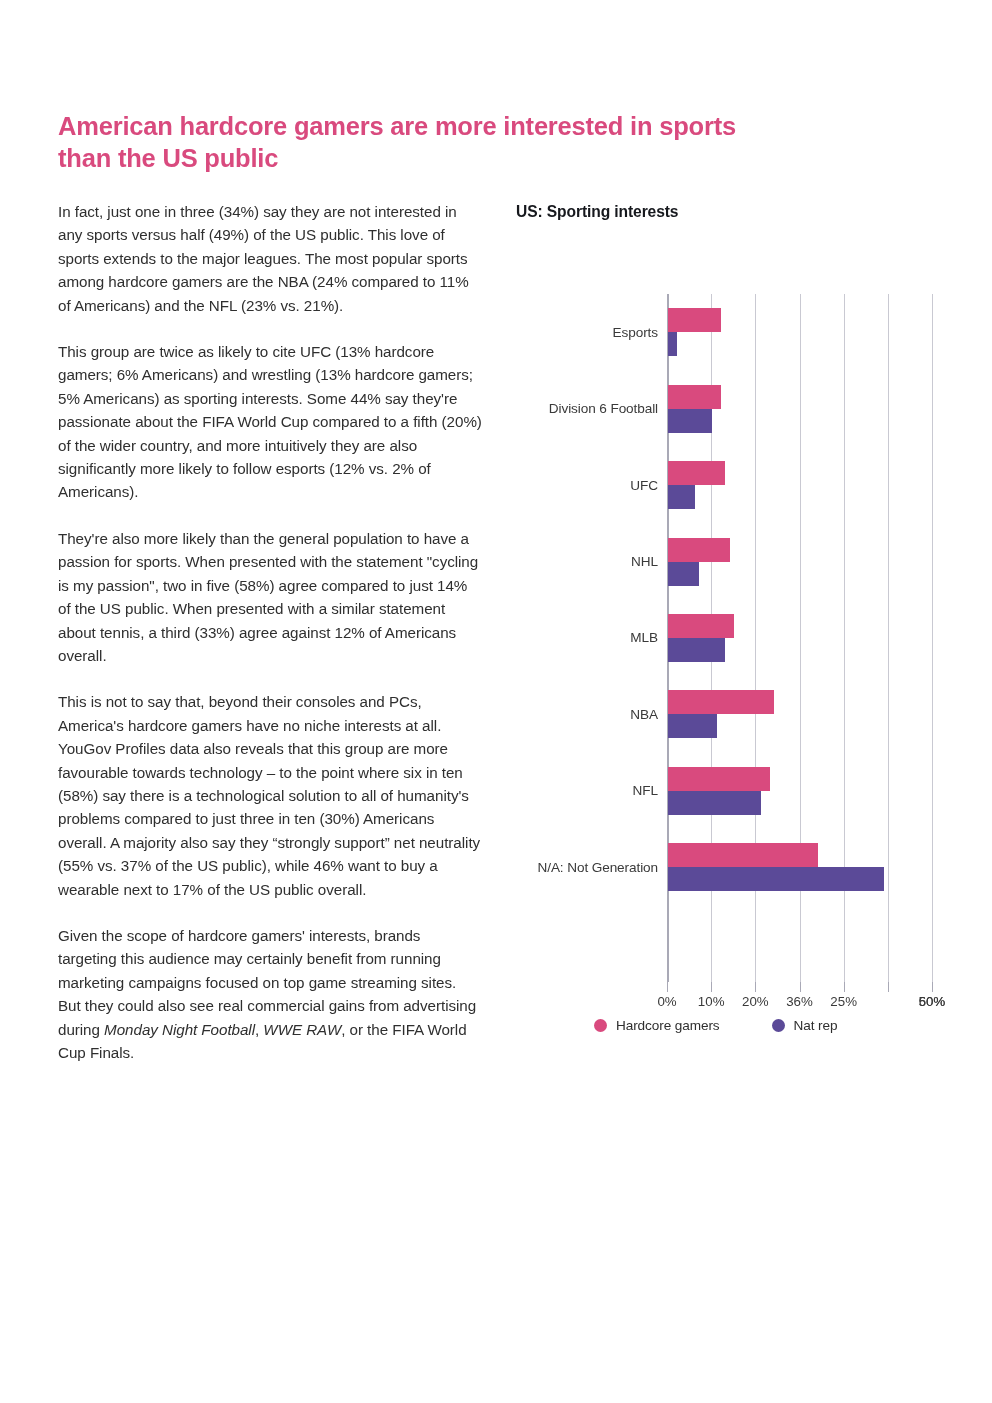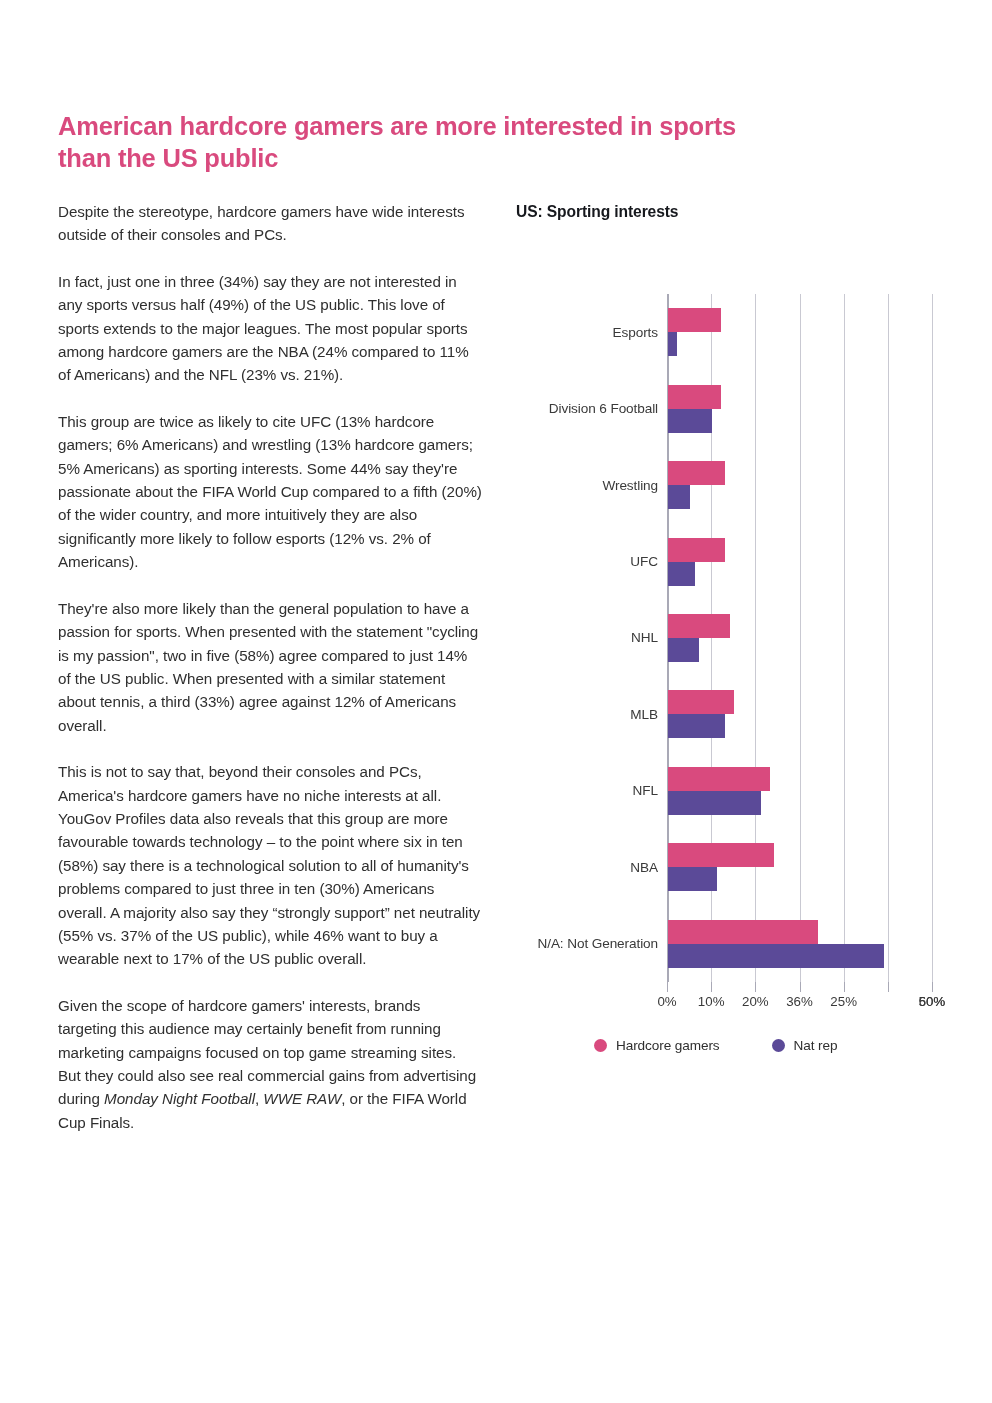--- a/index.html
+++ b/index.html
@@ -146,21 +146,21 @@
     top: 0;
     transform: translateX(-50%);
     font-size: 13.3px;
     color: #3a3a3a;
     white-space: nowrap;
   }
 
   .legend {
     position: absolute;
     left: 78px;
-    top: 800px;
+    top: 780px;
     display: flex;
     align-items: center;
     gap: 52px;
   }
   .legend-item {
     display: flex;
     align-items: center;
     gap: 9px;
   }
   .legend-dot {
@@ -209,21 +209,20 @@
   }
 </style>
 </head>
 <body>
 
 <div class="page">
 
   <h1 class="headline">American hardcore gamers are more interested in sports than the US public</h1>
 
   <div class="body-col">
-    <p>Despite the stereotype, hardcore gamers have wide interests outside of their consoles and PCs.</p>
     <p>In fact, just one in three (34%) say they are not interested in any sports versus half (49%) of the US public. This love of sports extends to the major leagues. The most popular sports among hardcore gamers are the NBA (24% compared to 11% of Americans) and the NFL (23% vs. 21%).</p>
     <p>This group are twice as likely to cite UFC (13% hardcore gamers; 6% Americans) and wrestling (13% hardcore gamers; 5% Americans) as sporting interests. Some 44% say they're passionate about the FIFA World Cup compared to a fifth (20%) of the wider country, and more intuitively they are also significantly more likely to follow esports (12% vs. 2% of Americans).</p>
     <p>They're also more likely than the general population to have a passion for sports. When presented with the statement "cycling is my passion", two in five (58%) agree compared to just 14% of the US public. When presented with a similar statement about tennis, a third (33%) agree against 12% of Americans overall.</p>
     <p>This is not to say that, beyond their consoles and PCs, America's hardcore gamers have no niche interests at all. YouGov Profiles data also reveals that this group are more favourable towards technology – to the point where six in ten (58%) say there is a technological solution to all of humanity's problems compared to just three in ten (30%) Americans overall. A majority also say they “strongly support” net neutrality (55% vs. 37% of the US public), while 46% want to buy a wearable next to 17% of the US public overall.</p>
     <p><span>Given the scope of hardcore gamers' interests, brands targeting this audience may certainly benefit from running marketing campaigns focused on top game streaming sites. But they could also see real commercial gains from advertising during </span><span class="it">Monday Night Football</span><span>, </span><span class="it">WWE RAW</span><span>, or the FIFA World Cup Finals.</span></p>
   </div>
 
   <div class="chart-panel">
     <div class="chart-title">US: Sporting interests</div>
 
@@ -253,27 +252,20 @@
             </div>
           </div>
           <div class="row">
             <div class="cat-label">Division 6 Football</div>
             <div class="bars">
               <div class="bar pink" title="Hardcore gamers: 12%" style="width: 53px; background: rgb(217, 74, 126);"></div>
               <div class="bar purple" title="Nat rep: 10%" style="width: 44.1667px; background: rgb(91, 74, 152);"></div>
             </div>
           </div>
           <div class="row">
-            <div class="cat-label">Wrestling</div>
-            <div class="bars">
-              <div class="bar pink" title="Hardcore gamers: 13%" style="width: 57.4167px; background: rgb(217, 74, 126);"></div>
-              <div class="bar purple" title="Nat rep: 5%" style="width: 22.0833px; background: rgb(91, 74, 152);"></div>
-            </div>
-          </div>
-          <div class="row">
             <div class="cat-label">UFC</div>
             <div class="bars">
               <div class="bar pink" title="Hardcore gamers: 13%" style="width: 57.4167px; background: rgb(217, 74, 126);"></div>
               <div class="bar purple" title="Nat rep: 6%" style="width: 26.5px; background: rgb(91, 74, 152);"></div>
             </div>
           </div>
           <div class="row">
             <div class="cat-label">NHL</div>
             <div class="bars">
               <div class="bar pink" title="Hardcore gamers: 14%" style="width: 61.8333px; background: rgb(217, 74, 126);"></div>
@@ -281,31 +273,31 @@
             </div>
           </div>
           <div class="row">
             <div class="cat-label">MLB</div>
             <div class="bars">
               <div class="bar pink" title="Hardcore gamers: 15%" style="width: 66.25px; background: rgb(217, 74, 126);"></div>
               <div class="bar purple" title="Nat rep: 13%" style="width: 57.4167px; background: rgb(91, 74, 152);"></div>
             </div>
           </div>
           <div class="row">
+            <div class="cat-label">NBA</div>
+            <div class="bars">
+              <div class="bar pink" title="Hardcore gamers: 24%" style="width: 106px; background: rgb(217, 74, 126);"></div>
+              <div class="bar purple" title="Nat rep: 11%" style="width: 48.5833px; background: rgb(91, 74, 152);"></div>
+            </div>
+          </div>
+          <div class="row">
             <div class="cat-label">NFL</div>
             <div class="bars">
               <div class="bar pink" title="Hardcore gamers: 23%" style="width: 101.583px; background: rgb(217, 74, 126);"></div>
               <div class="bar purple" title="Nat rep: 21%" style="width: 92.75px; background: rgb(91, 74, 152);"></div>
-            </div>
-          </div>
-          <div class="row">
-            <div class="cat-label">NBA</div>
-            <div class="bars">
-              <div class="bar pink" title="Hardcore gamers: 24%" style="width: 106px; background: rgb(217, 74, 126);"></div>
-              <div class="bar purple" title="Nat rep: 11%" style="width: 48.5833px; background: rgb(91, 74, 152);"></div>
             </div>
           </div>
           <div class="row">
             <div class="cat-label">N/A: Not Generation</div>
             <div class="bars">
               <div class="bar pink" title="Hardcore gamers: 34%" style="width: 150.167px; background: rgb(217, 74, 126);"></div>
               <div class="bar purple" title="Nat rep: 49%" style="width: 216.417px; background: rgb(91, 74, 152);"></div>
             </div>
           </div>
         </div>

